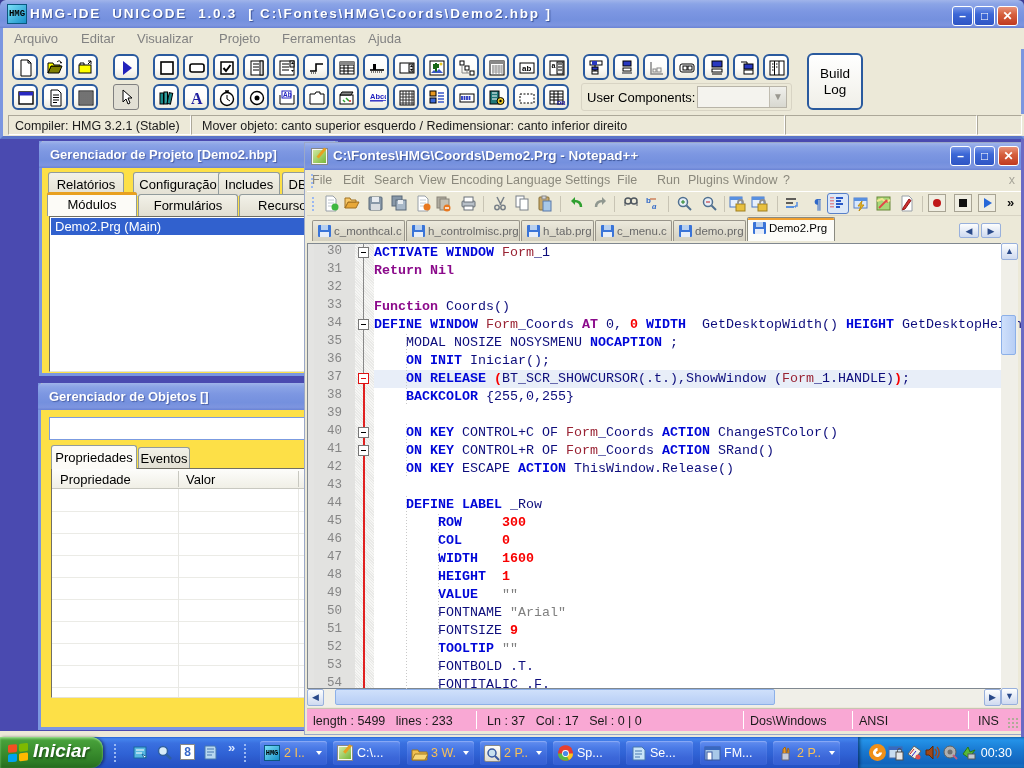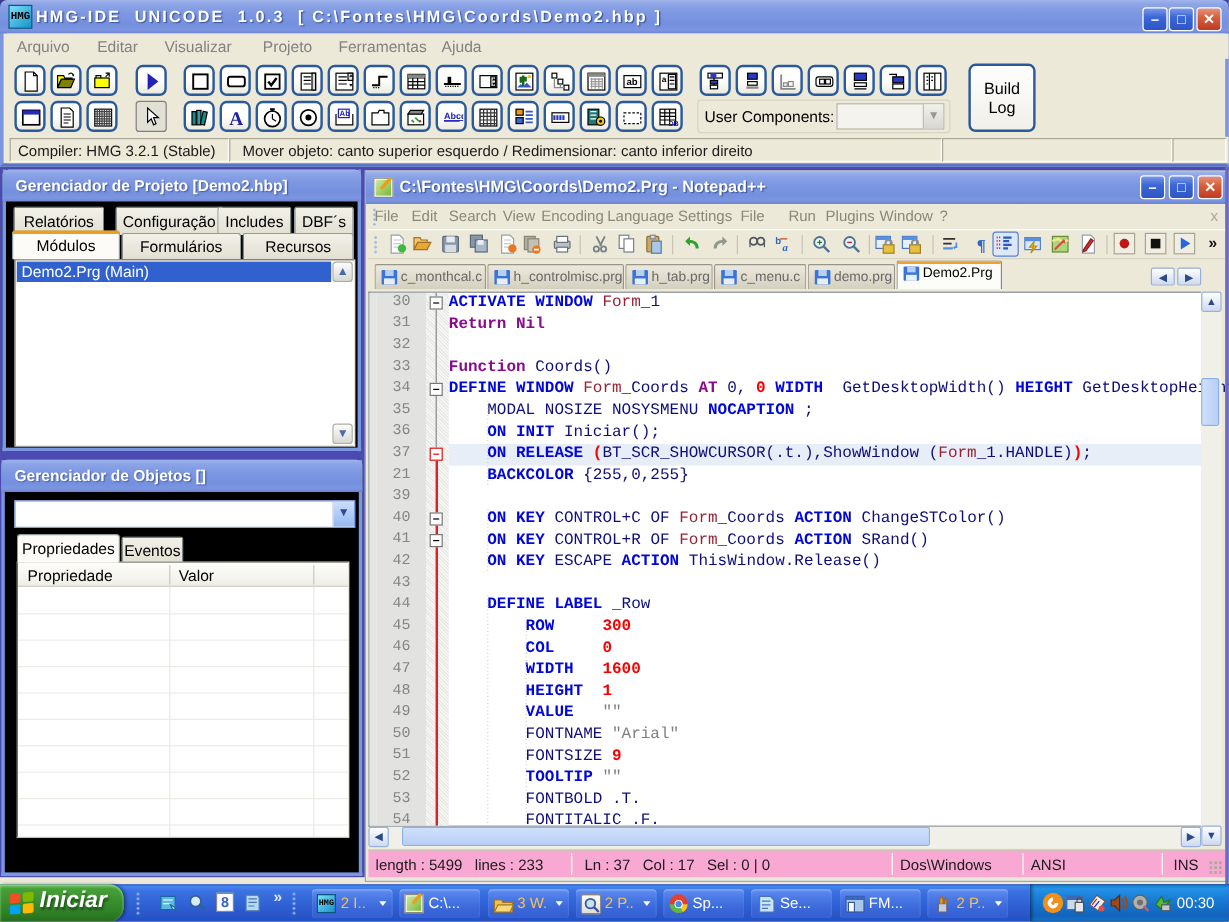--- a/index.html
+++ b/index.html
@@ -18,21 +18,21 @@
 .capclose{background:linear-gradient(180deg,#e8927a 0%,#d6613e 40%,#c03a20 100%);}
 #ide-menu{left:3px;top:28px;width:1018px;height:21px;background:#ece9d8;color:#828282;font-size:13px;}
 #ide-menu span{position:absolute;top:3px;}
 #ide-status{left:3px;top:114px;width:1018px;height:22px;background:#ece9d8;color:#1a1a1a;}
 .stcell{position:absolute;top:1px;height:20px;border:1px solid;border-color:#aca899 #fff #fff #aca899;padding:3px 6px 0 6px;white-space:nowrap;overflow:hidden;font-size:12.5px;}
 
 .tbb{position:absolute;width:26px;height:26px;background:linear-gradient(180deg,#ffffff 0%,#fdfdfa 55%,#ebe9df 100%);border:2px solid #2a5a9e;border-radius:6px;}
 .tbb svg{position:absolute;left:3px;top:3px;}
 .tbb.pressed{background:#e2e0d5;border:1px solid #808080;border-radius:3px;}
 
-.panel{background:#000000;border:3px solid #7b96e0;border-top:none;}
+.panel{background:#fde047;border:3px solid #7b96e0;border-top:none;margin-left:37px;}
 .ptitle{position:absolute;left:-3px;top:0;border-radius:5px 5px 0 0;}
 .ptitle .txt{position:absolute;left:11px;top:6px;color:#fff;font-weight:bold;font-size:13px;text-shadow:1px 1px 1px #4a5fa6;}
 
 .tab{position:absolute;background:linear-gradient(180deg,#ffffff,#f4f3ec);border:1px solid #919b9c;border-bottom:none;border-radius:3px 3px 0 0;text-align:center;font-size:13px;color:#000;}
 .tab.sel{background:#fcfbf7;z-index:3;}
 .tab.sel .orange{position:absolute;left:-1px;top:-1px;right:-1px;height:3px;background:#e8a020;border-radius:3px 3px 0 0;}
 .tab.back{background:linear-gradient(180deg,#f2f1e8,#e2dfd2);}
 
 .sunken{border:1px solid;border-color:#716f64 #e4e2d8 #e4e2d8 #716f64;background:#fff;}
 
@@ -647,21 +647,21 @@
     <div id="gutter"></div>
     <div id="lnums">
         <div>30</div>
         <div>31</div>
         <div>32</div>
         <div>33</div>
         <div>34</div>
         <div>35</div>
         <div>36</div>
         <div>37</div>
-        <div>21</div>
+        <div>38</div>
         <div>39</div>
         <div>40</div>
         <div>41</div>
         <div>42</div>
         <div>43</div>
         <div>44</div>
         <div>45</div>
         <div>46</div>
         <div>47</div>
         <div>48</div>

